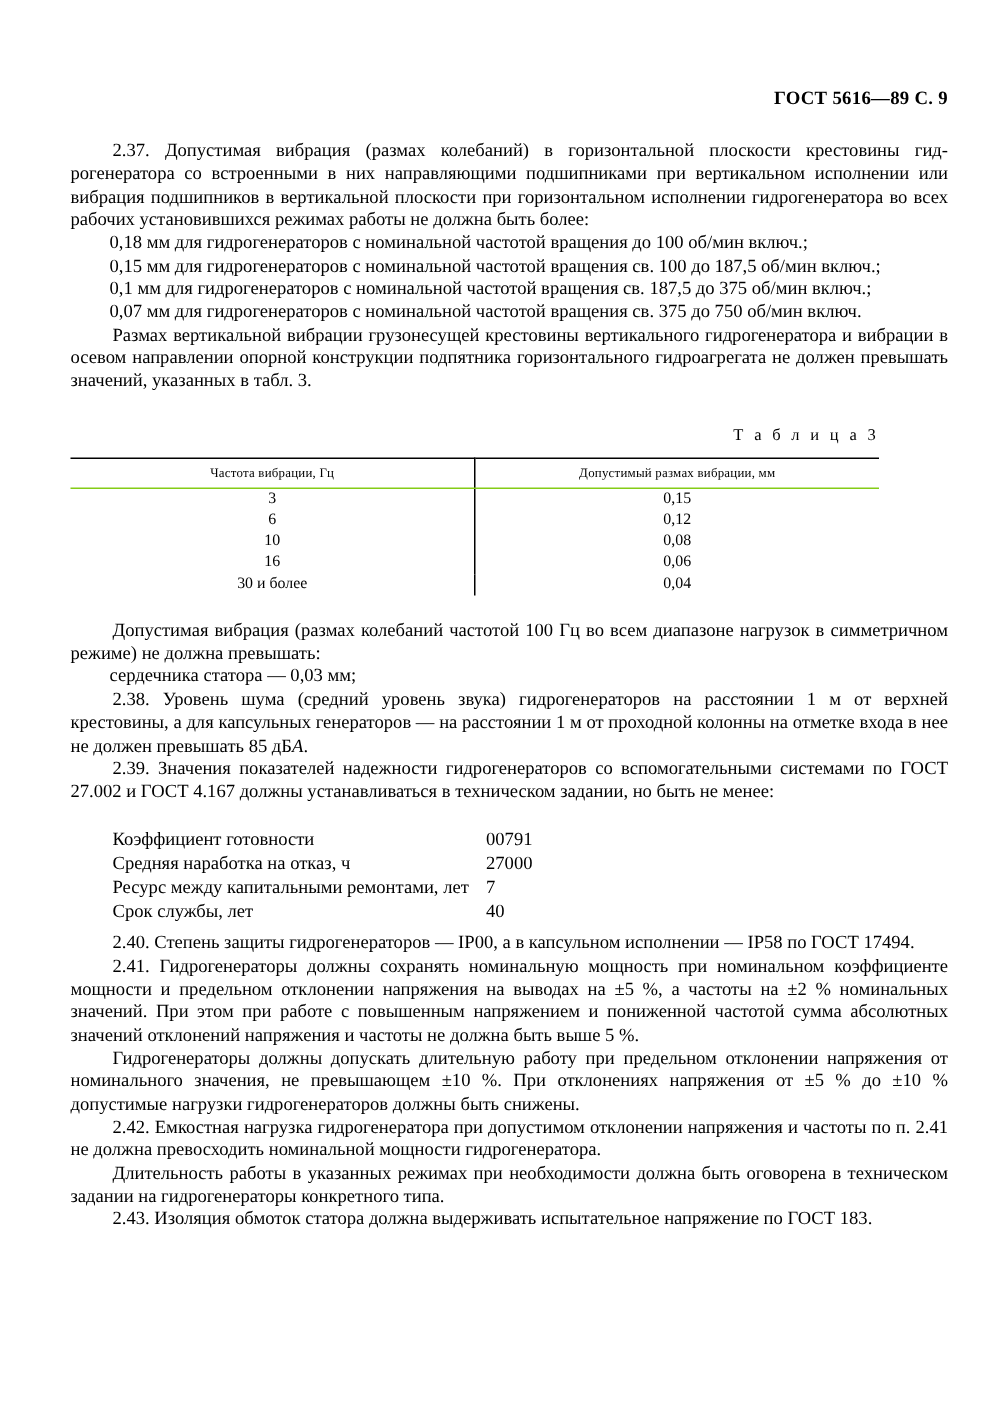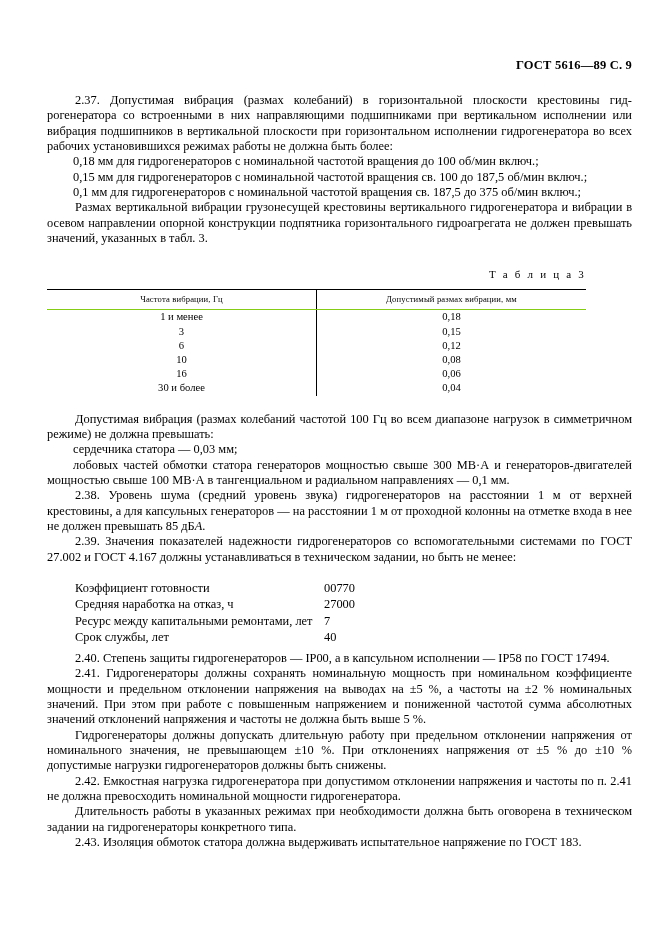--- a/index.html
+++ b/index.html
@@ -116,40 +116,37 @@
 
   <div class="page-header">ГОСТ 5616—89 С. 9</div>
 
   <div class="body">
 
     <p class="indent">2.37.  Допустимая вибрация (размах колебаний) в горизонтальной плоскости крестовины гид­рогенератора со встроенными в них направляющими подшипниками при вертикальном исполнении или вибрация подшипников в вертикальной плоскости при горизонтальном исполнении гидрогене­ратора во всех рабочих установившихся режимах работы не должна быть более:</p>
 
     <p class="indent-sm">0,18 мм для гидрогенераторов с номинальной частотой вращения до 100 об/мин включ.;</p>
     <p class="indent-sm">0,15 мм для гидрогенераторов с номинальной частотой вращения св. 100 до 187,5 об/мин включ.;</p>
     <p class="indent-sm">0,1 мм для гидрогенераторов с номинальной частотой вращения св. 187,5 до 375 об/мин включ.;</p>
+    <p class="indent-sm">0,07 мм для гидрогенераторов с номинальной частотой вращения св. 375 до 750 об/мин включ.</p>
 
     <p class="indent">Размах вертикальной вибрации грузонесущей крестовины вертикального гидрогенератора и вибрации в осевом направлении опорной конструкции подпятника горизонтального гидроагрегата не должен превышать значений, указанных в табл. 3.</p>
 
     <div class="table-caption">Т а б л и ц а 3</div>
 
     <table class="tbl">
       <tbody>
         <tr class="rule-top">
           <td class="col-left"></td>
           <td class="col-right"></td>
         </tr>
         <tr>
           <th class="col-left">Частота вибрации, Гц</th>
           <th class="col-right">Допустимый размах вибрации, мм</th>
         </tr>
         <tr>
-          <td class="col-left">1 и менее</td>
-          <td class="col-right">0,18</td>
-        </tr>
-        <tr>
           <td class="col-left">3</td>
           <td class="col-right">0,15</td>
         </tr>
         <tr>
           <td class="col-left">6</td>
           <td class="col-right">0,12</td>
         </tr>
         <tr>
           <td class="col-left">10</td>
           <td class="col-right">0,08</td>
@@ -162,32 +159,31 @@
           <td class="col-left">30 и более</td>
           <td class="col-right">0,04</td>
         </tr>
       </tbody>
     </table>
 
     <div class="spacer-l"></div>
 
     <p class="indent">Допустимая вибрация (размах колебаний частотой 100 Гц во всем диапазоне нагрузок в сим­метричном режиме) не должна превышать:</p>
     <p class="indent-sm">сердечника статора — 0,03 мм;</p>
-    <p class="indent-sm">лобовых частей обмотки статора генераторов мощностью свыше 300 МВ·А и генераторов-дви­гателей мощностью свыше 100 МВ·А в тангенциальном и радиальном направлениях — 0,1 мм.</p>
 
 
     <p class="indent"><span>2.38.  Уровень шума (средний уровень звука) гидрогенераторов на расстоянии 1 м от верхней крестовины, а для капсульных генераторов — на расстоянии 1 м от проходной колонны на отметке входа в нее не должен превышать 85 дБ</span><i>А</i><span>.</span></p>
 
     <p class="indent">2.39.  Значения показателей надежности гидрогенераторов со вспомогательными системами по ГОСТ 27.002 и ГОСТ 4.167 должны устанавливаться в техническом задании, но быть не менее:</p>
 
     <table class="params">
       <tbody>
         <tr>
           <td class="label">Коэффициент готовности</td>
-          <td class="value">00770</td>
+          <td class="value">00791</td>
         </tr>
         <tr>
           <td class="label">Средняя наработка на отказ, ч</td>
           <td class="value">27000</td>
         </tr>
         <tr>
           <td class="label">Ресурс между капитальными ремонтами, лет</td>
           <td class="value">7</td>
         </tr>
         <tr>

